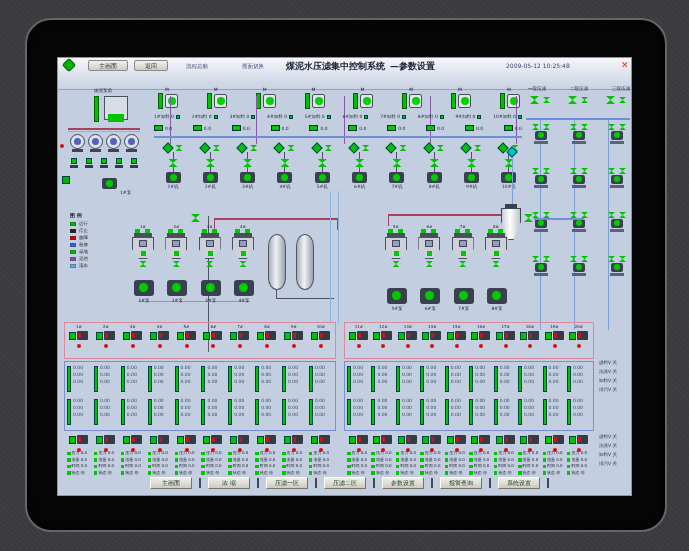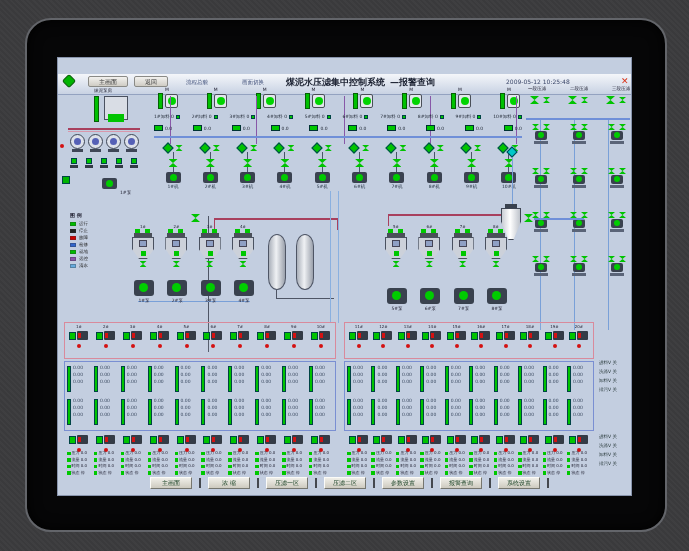--- a/index.html
+++ b/index.html
@@ -5,21 +5,21 @@
   *{margin:0;padding:0;box-sizing:border-box}
   html,body{width:689px;height:551px}
   body{position:relative;background:#3a3a3c;overflow:hidden;font-family:"DejaVu Sans",sans-serif;
        background-image:repeating-linear-gradient(45deg,rgba(255,255,255,.025) 0 2px,rgba(0,0,0,0) 2px 4px)}
   .abs{position:absolute}
   #bezel{position:absolute;left:25px;top:18px;width:642px;height:514px;background:#060607;
          border:2px solid #63656a;border-radius:26px;box-shadow:inset 0 0 14px #000}
   #screen{position:absolute;left:57px;top:57px;width:575px;height:439px;background:#c3cee0;
           overflow:hidden;font-size:6px;color:#223;border:1px solid #8894ac}
   
-  .titlebar{position:absolute;left:0;top:16px;width:575px;height:21px;
+  .titlebar{position:absolute;left:0;top:0;width:575px;height:32px;
             background:linear-gradient(#f4f6fa,#c8d2e3);border-bottom:1px solid #93a2c0}
   .homeicon{position:absolute;left:6px;top:2px;width:10px;height:10px;background:#00b400;border:1px solid #045c04;
             transform:rotate(45deg);border-radius:2px}
   .tbtn{position:absolute;height:11px;background:linear-gradient(#f2f1ee,#cfccc4);border:1px solid #8a8a86;
         border-radius:2px;font-size:6px;line-height:9px;text-align:center;color:#333;padding:0 2px}
   .tlab{position:absolute;top:5px;font-size:5.5px;color:#40507a;white-space:nowrap}
   .ttitle{position:absolute;top:2px;font-size:9px;font-weight:bold;color:#1a2030;white-space:nowrap}
   .tclock{position:absolute;top:4px;font-size:6px;color:#3a4668;white-space:nowrap}
   .tclose{position:absolute;top:2px;font-size:9px;font-weight:bold;color:#d83318;line-height:10px}
   
@@ -111,21 +111,21 @@
 
 <div id="screen">
 
   <div class="titlebar">
     <div class="homeicon"></div>
     <div class="tbtn" style="left:30px;top:2px;width:40px">主画面</div>
     <div class="tbtn" style="left:76px;top:2px;width:34px">返回</div>
     <div class="tlab" style="left:128px">流程总貌</div>
     <div class="tlab" style="left:184px">画面切换</div>
     <div class="ttitle" style="left:228px">煤泥水压滤集中控制系统</div>
-    <div class="ttitle" style="left:332px">—报警查询</div>
+    <div class="ttitle" style="left:332px">—参数设置</div>
     <div class="tclock" style="left:448px">2009-05-12 10:25:48</div>
     <div class="tclose" style="left:563px">✕</div>
   </div>
 
   <div class="abs" style="left:36px;top:30px;font-size:4.5px">煤泥泵房</div>
   <div class="vl" style="left:36px;top:38px;width:5px;height:26px;background:#00c000;border:1px solid #056105"></div>
   <div class="abs" style="left:46px;top:38px;width:24px;height:24px;background:#d9dde5;border:1px solid #4a5160"></div>
   <div class="abs" style="left:50px;top:56px;width:16px;height:8px;background:#00c400"></div>
   <div class="hl" style="left:10px;top:70px;width:72px;height:2px;background:#a8405e"></div>
   <div class="hl" style="left:10px;top:73px;width:72px;height:1px;background:#d898ac"></div>

